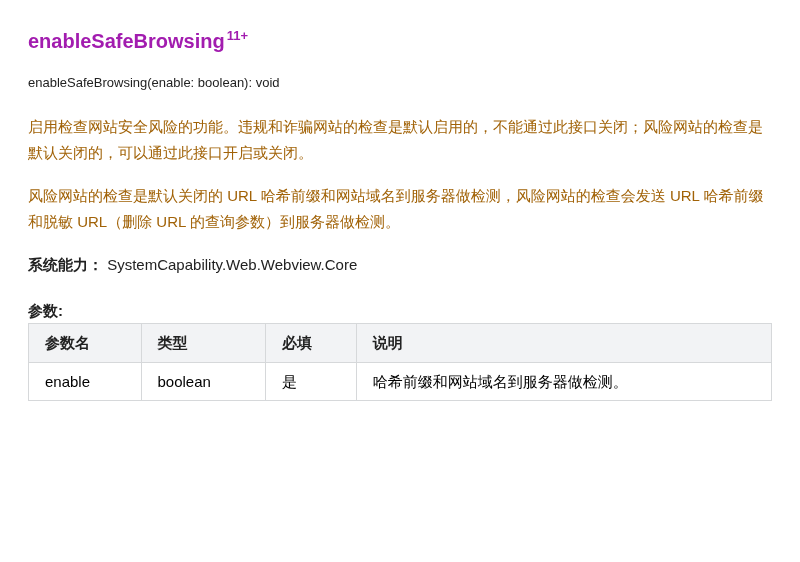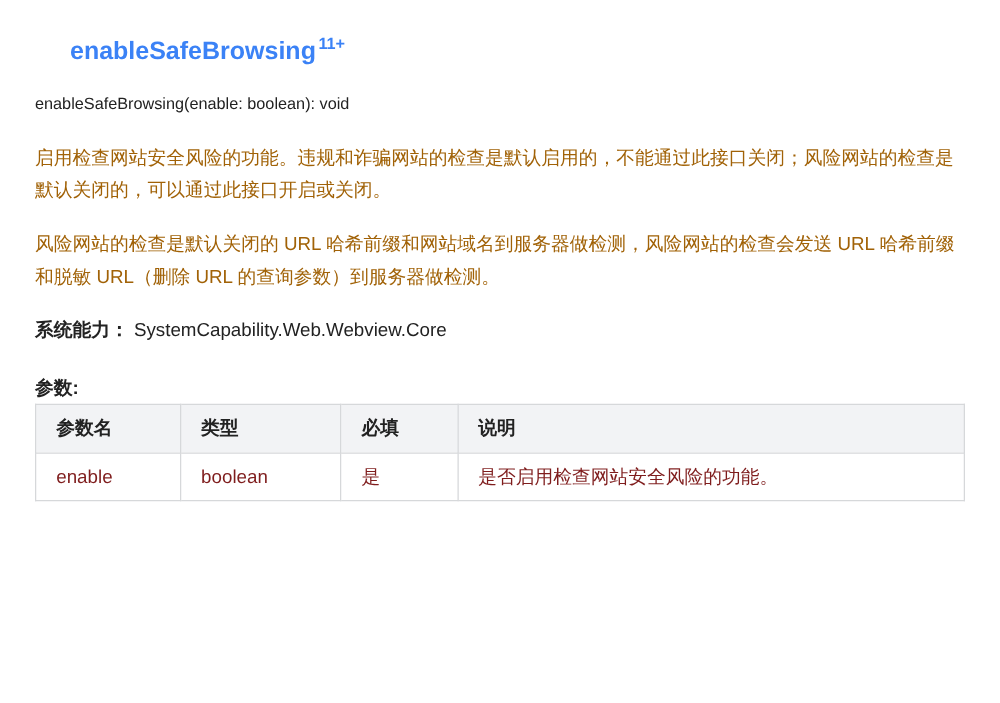--- a/index.html
+++ b/index.html
@@ -9,22 +9,21 @@
       color: #1a1a1a;
       padding: 24px 28px;
       width: 800px;
       font-size: 15px;
       line-height: 1.7;
     }
     .api-title {
       font-size: 20px;
       font-weight: 700;
       margin-bottom: 14px;
-      color: #3b82f6;
-      margin-left: 28px;
+      color: #a21caf;
     }
     .api-title sup {
       font-size: 13px;
       font-weight: 700;
       vertical-align: super;
       margin-left: 2px;
     }
     .signature {
       font-size: 13px;
       margin-bottom: 20px;
@@ -60,21 +59,21 @@
       vertical-align: top;
       font-size: 15px;
     }
     th {
       background: #f2f3f5;
       font-weight: 700;
       color: #222;
     }
     td {
       background: #ffffff;
-      color: #7f1d1d;
+      color: #000000;
     }
   </style>
 </head>
 <body>
 
 <h2 class="api-title">
   <span>enableSafeBrowsing</span><sup>11+</sup>
 </h2>
 
 <div class="signature">enableSafeBrowsing(enable: boolean): void</div>
@@ -97,16 +96,16 @@
       <th>类型</th>
       <th>必填</th>
       <th>说明</th>
     </tr>
   </thead>
   <tbody>
     <tr>
       <td>enable</td>
       <td>boolean</td>
       <td>是</td>
-      <td>是否启用检查网站安全风险的功能。</td>
+      <td>哈希前缀和网站域名到服务器做检测。</td>
     </tr>
   </tbody>
 </table>
 
 </body></html>

